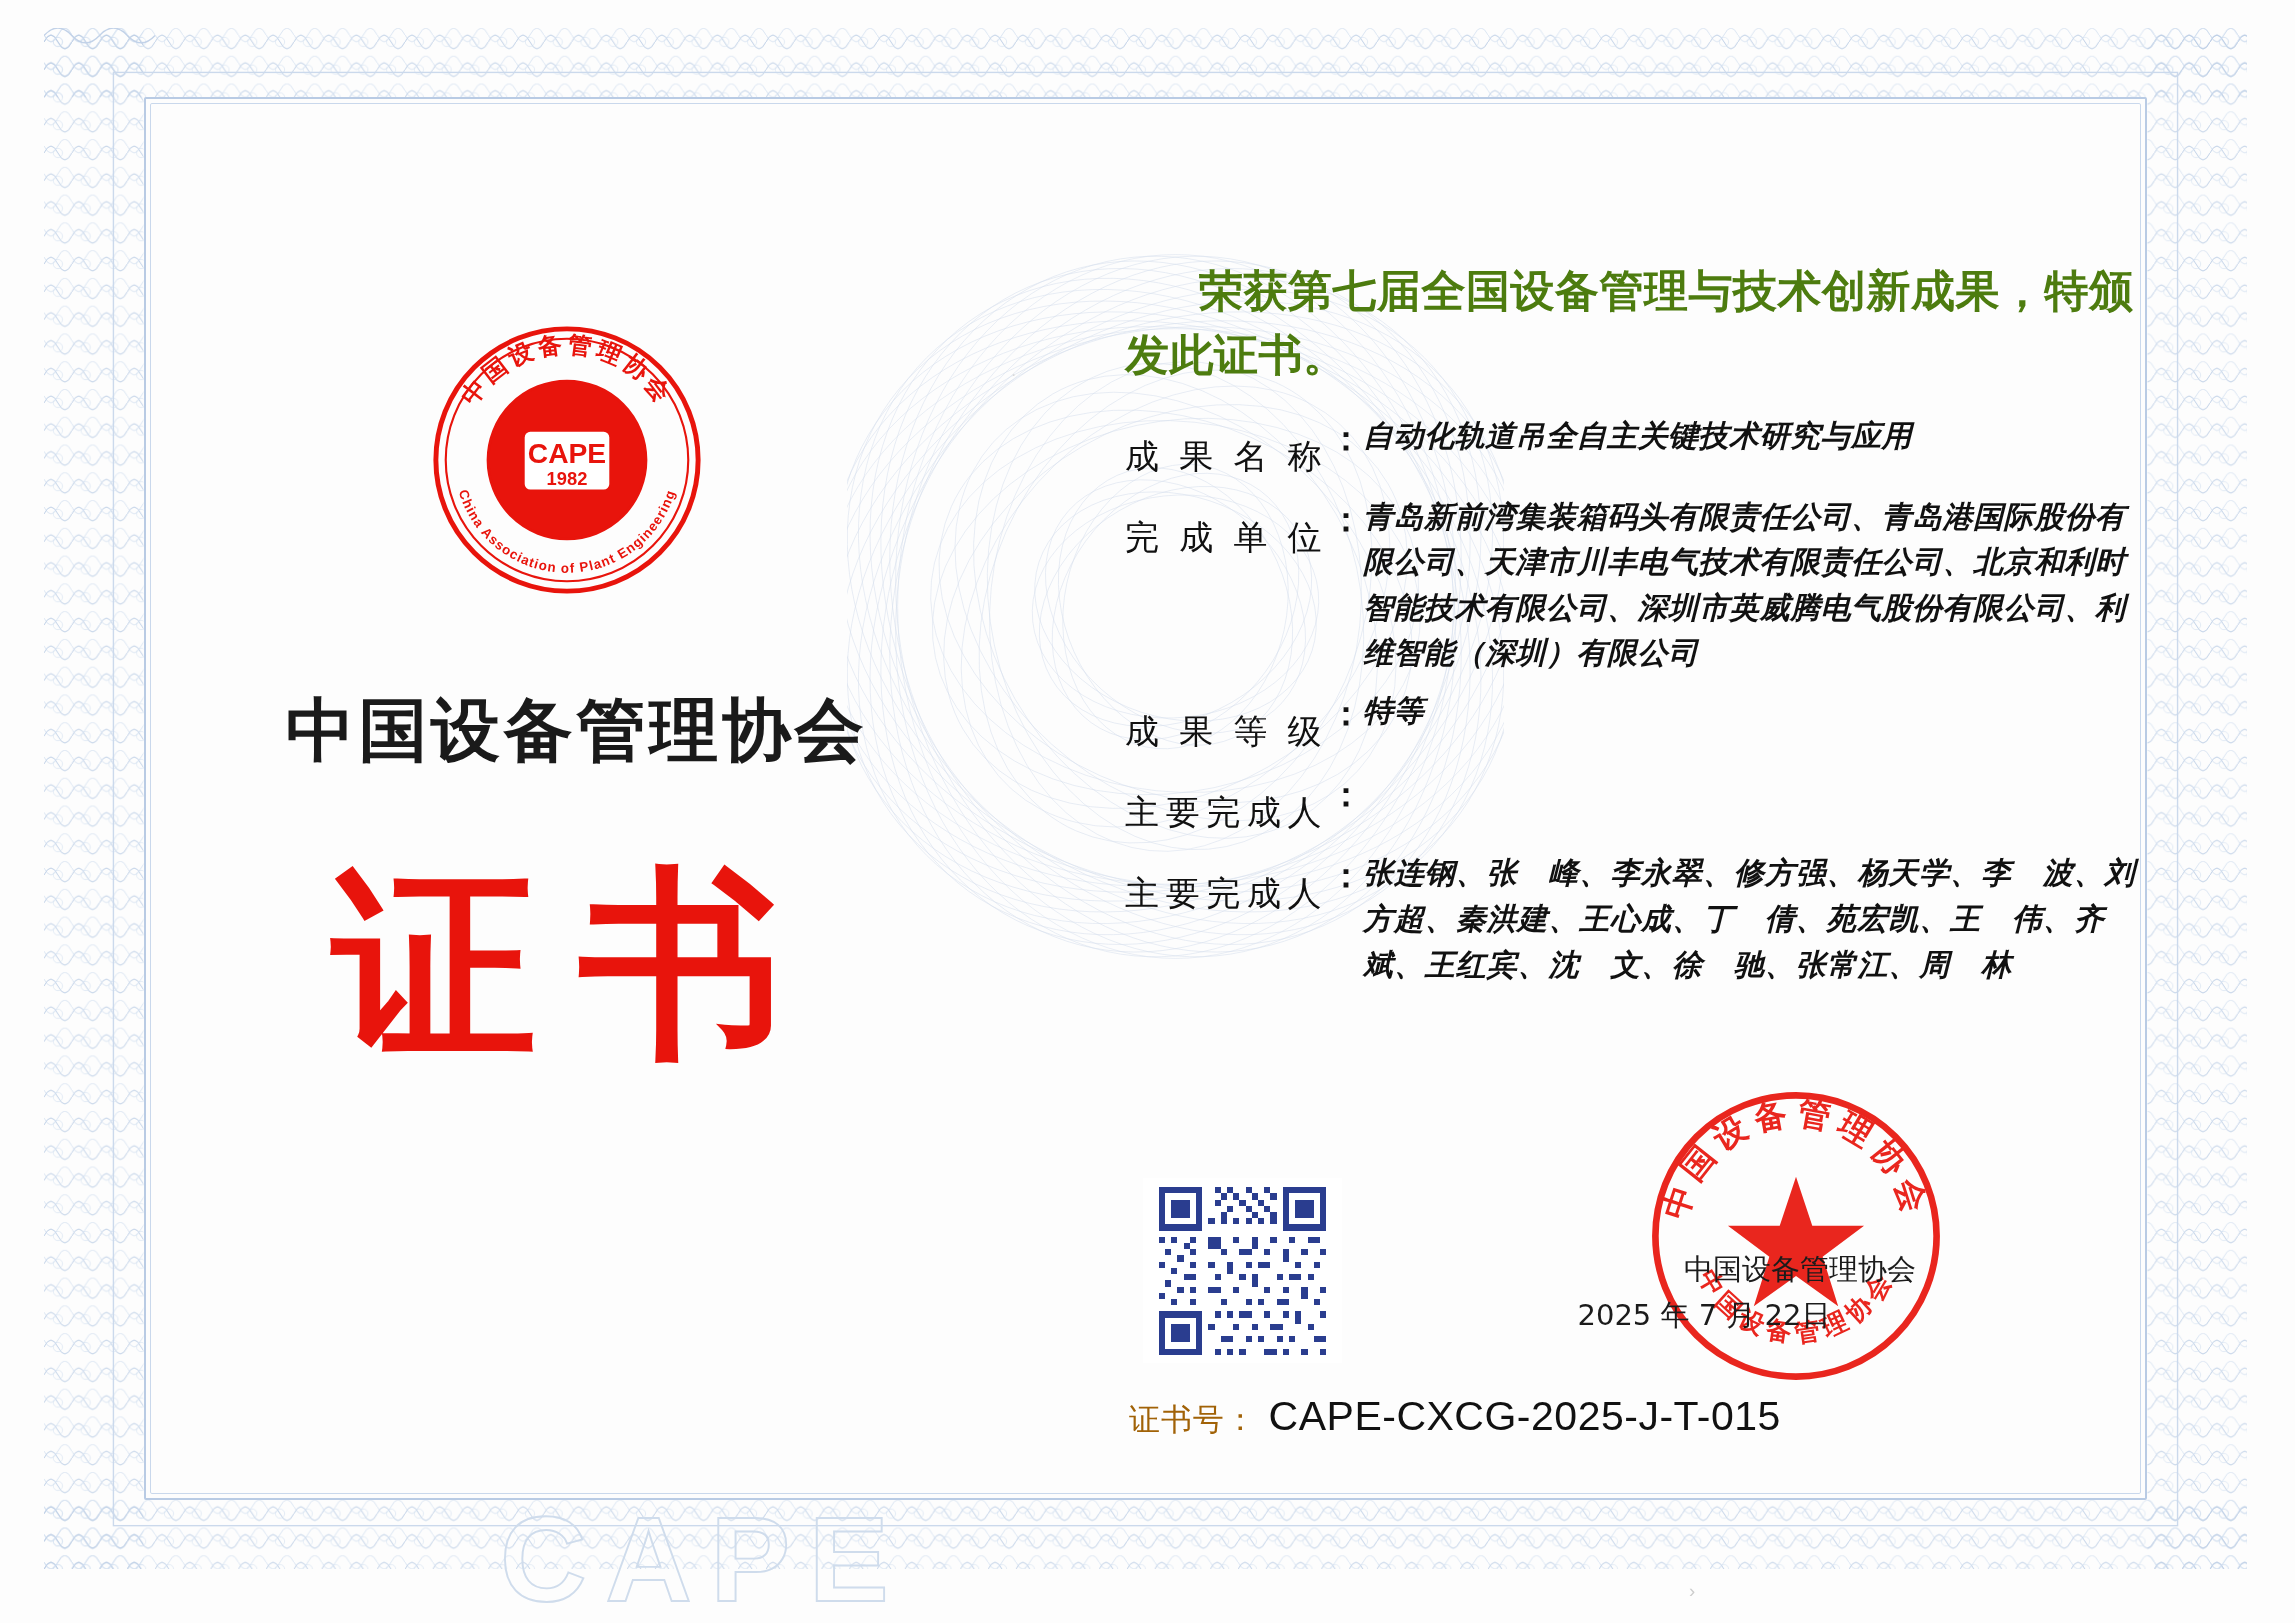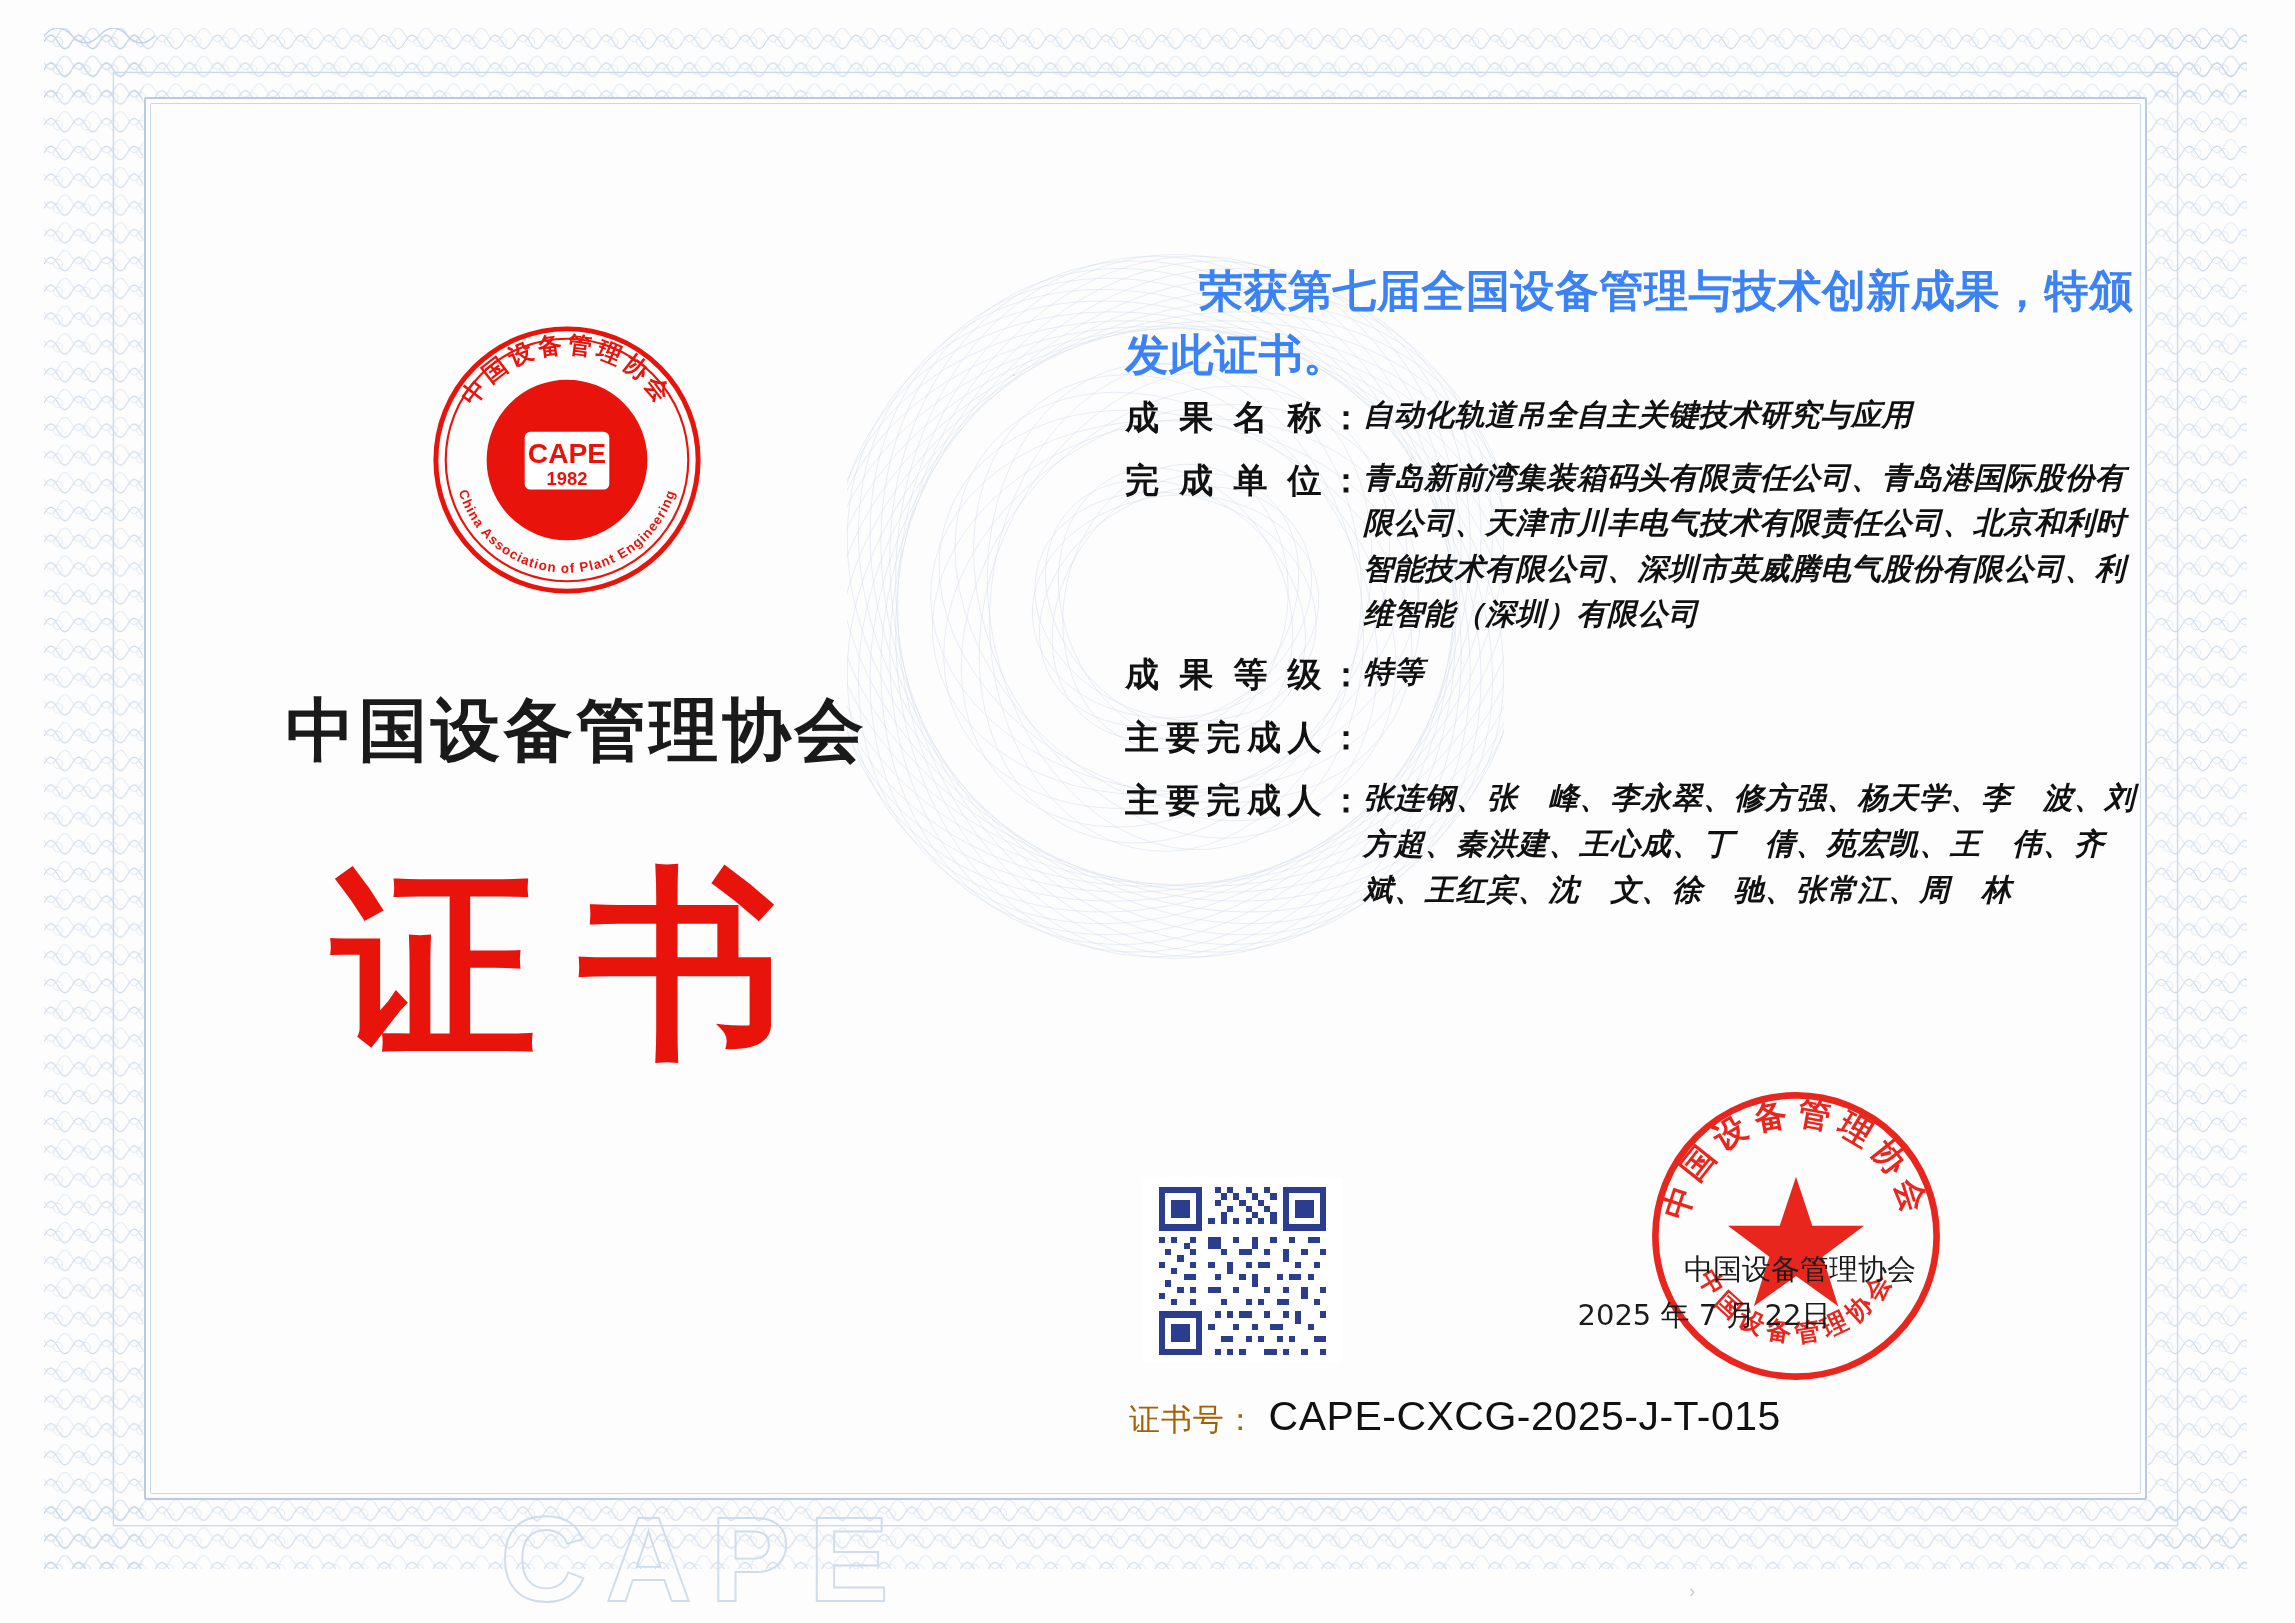--- a/index.html
+++ b/index.html
@@ -125,44 +125,45 @@
   .right-col {
     position: absolute;
     left: 1125px;
     top: 259px;
     width: 1018px;
   }
   .headline {
     font-family: "DejaVu Sans", "Liberation Sans", sans-serif;
     font-size: 44px;
     font-weight: bold;
-    color: #3b82f6;
+    color: #4d7c0f;
     line-height: 1.45;
     text-indent: 74px;
-    margin-bottom: 5px;
+    margin-bottom: 26px;
     letter-spacing: 0.5px;
   }
   .field-row {
     display: flex;
     align-items: flex-start;
     margin-bottom: 12px;
   }
   .field-label {
     flex: 0 0 204px;
     font-family: "DejaVu Sans", "Liberation Sans", sans-serif;
     font-size: 34px;
-    font-weight: bold;
+    font-weight: normal;
     color: #111;
     letter-spacing: 2.8px;
     white-space: nowrap;
     text-align: justify;
     text-align-last: justify;
     padding-right: 4.6px;
     box-sizing: border-box;
     line-height: 1.5;
+    margin-top: 18px;
   }
   .field-colon {
     flex: 0 0 21px;
     font-family: "DejaVu Sans", "Liberation Sans", sans-serif;
     font-size: 34px;
     font-weight: bold;
     color: #111;
     line-height: 1.5;
   }
   .field-value {

